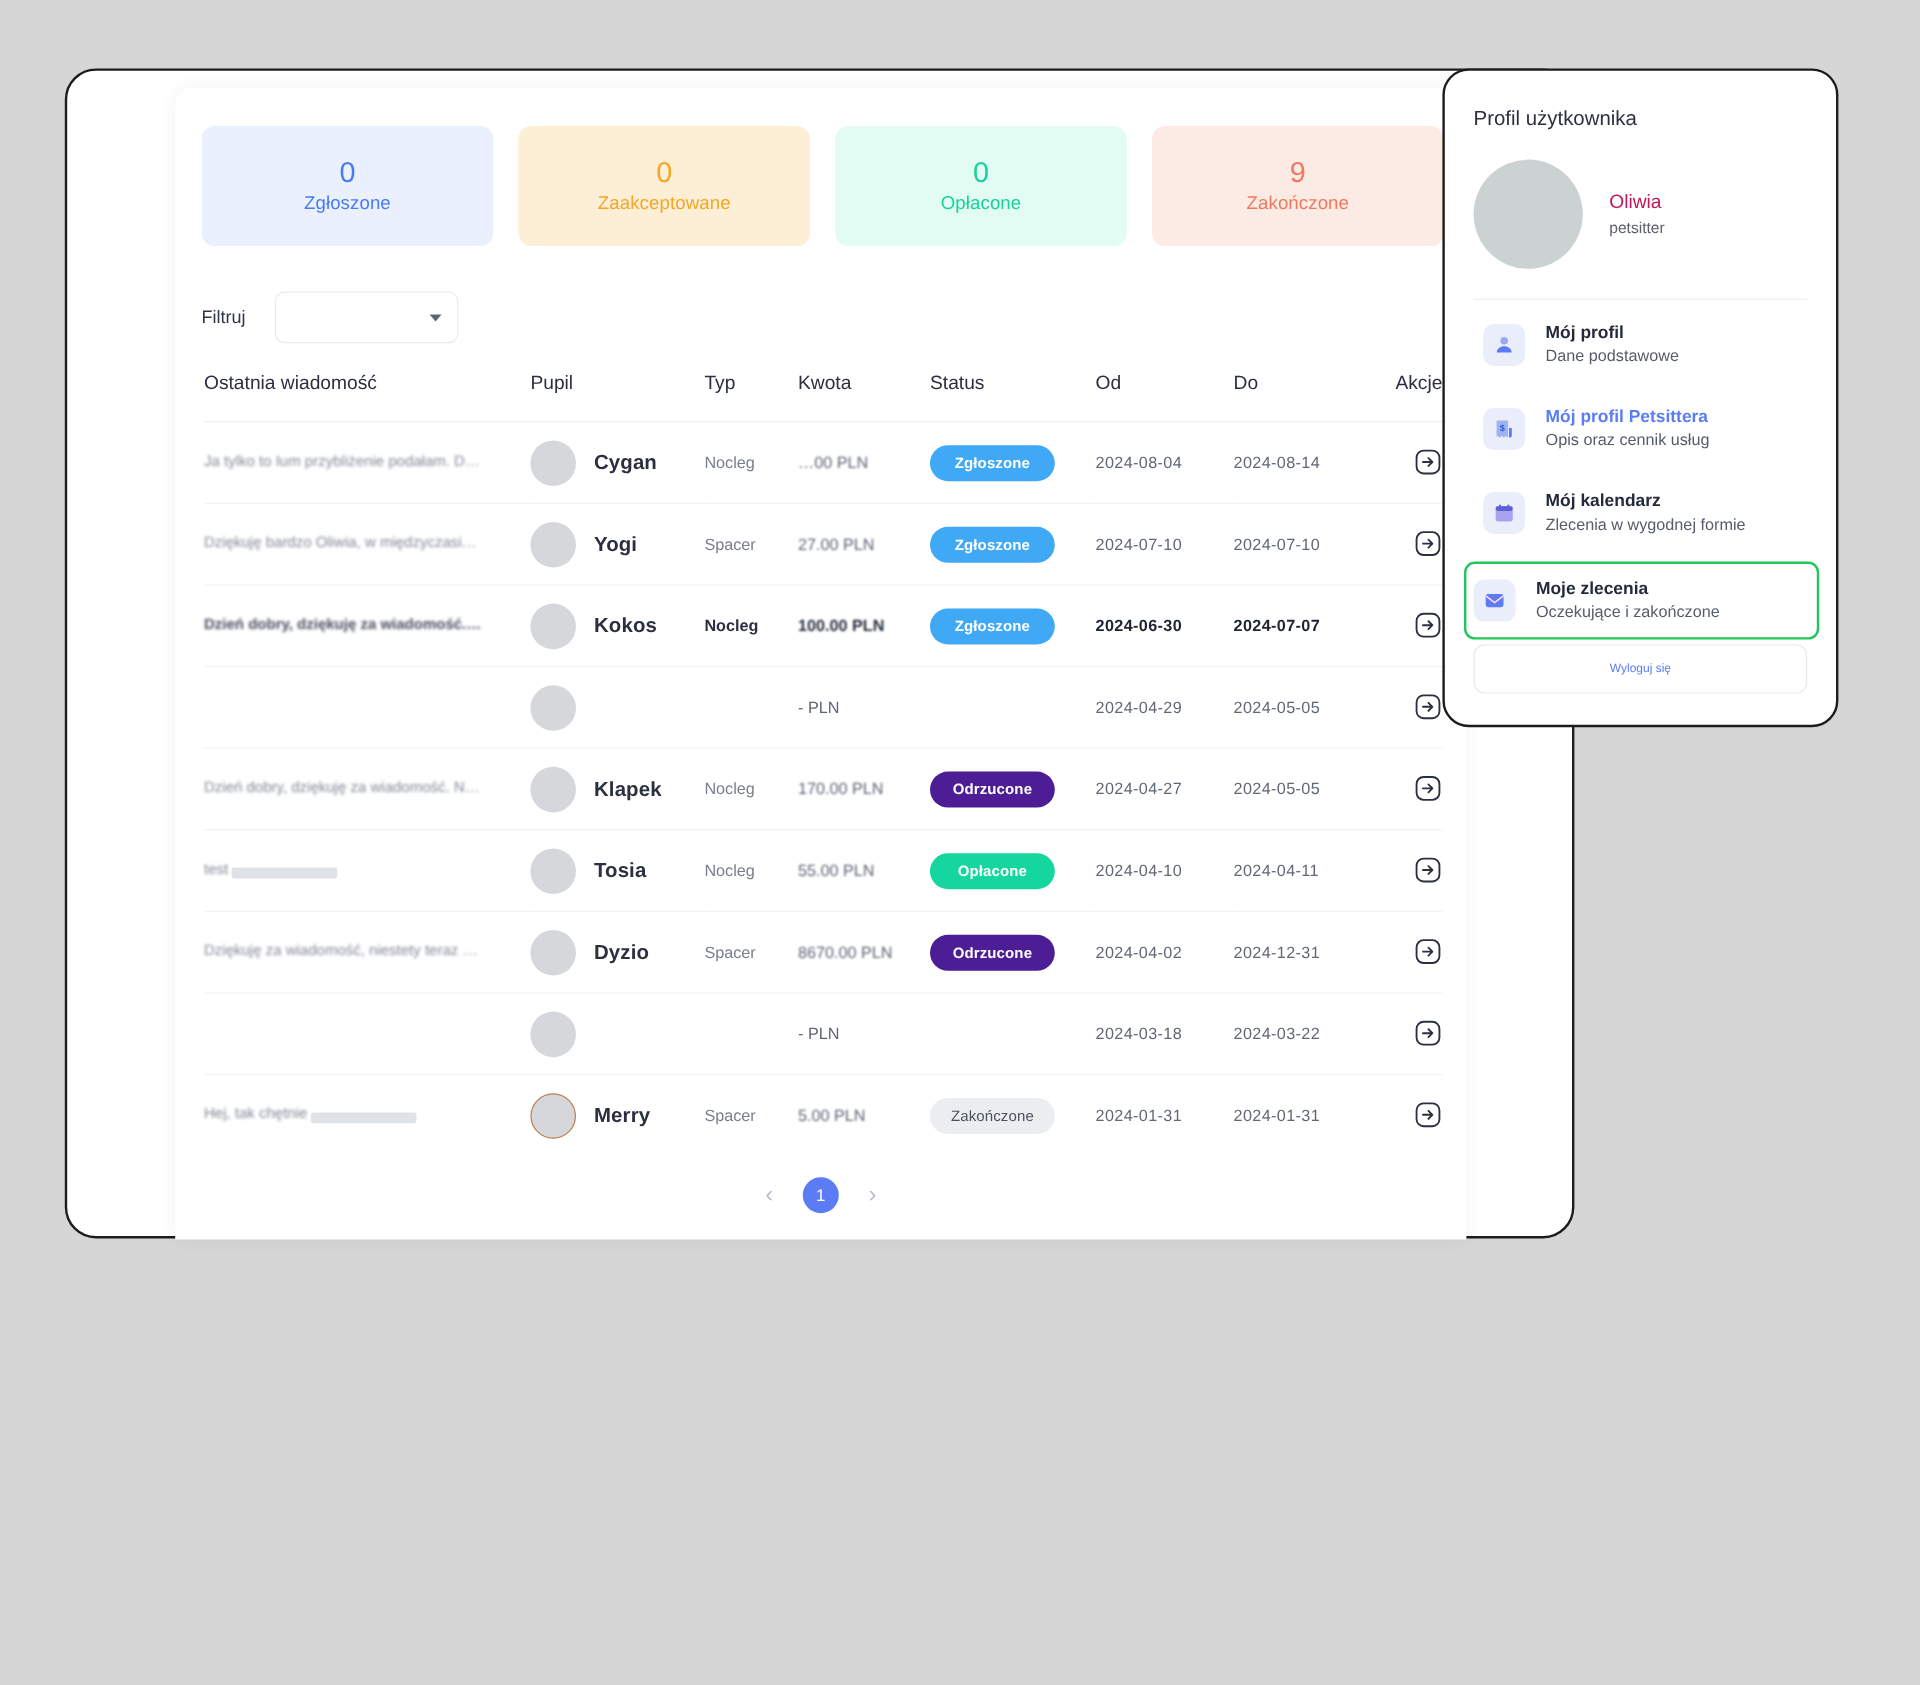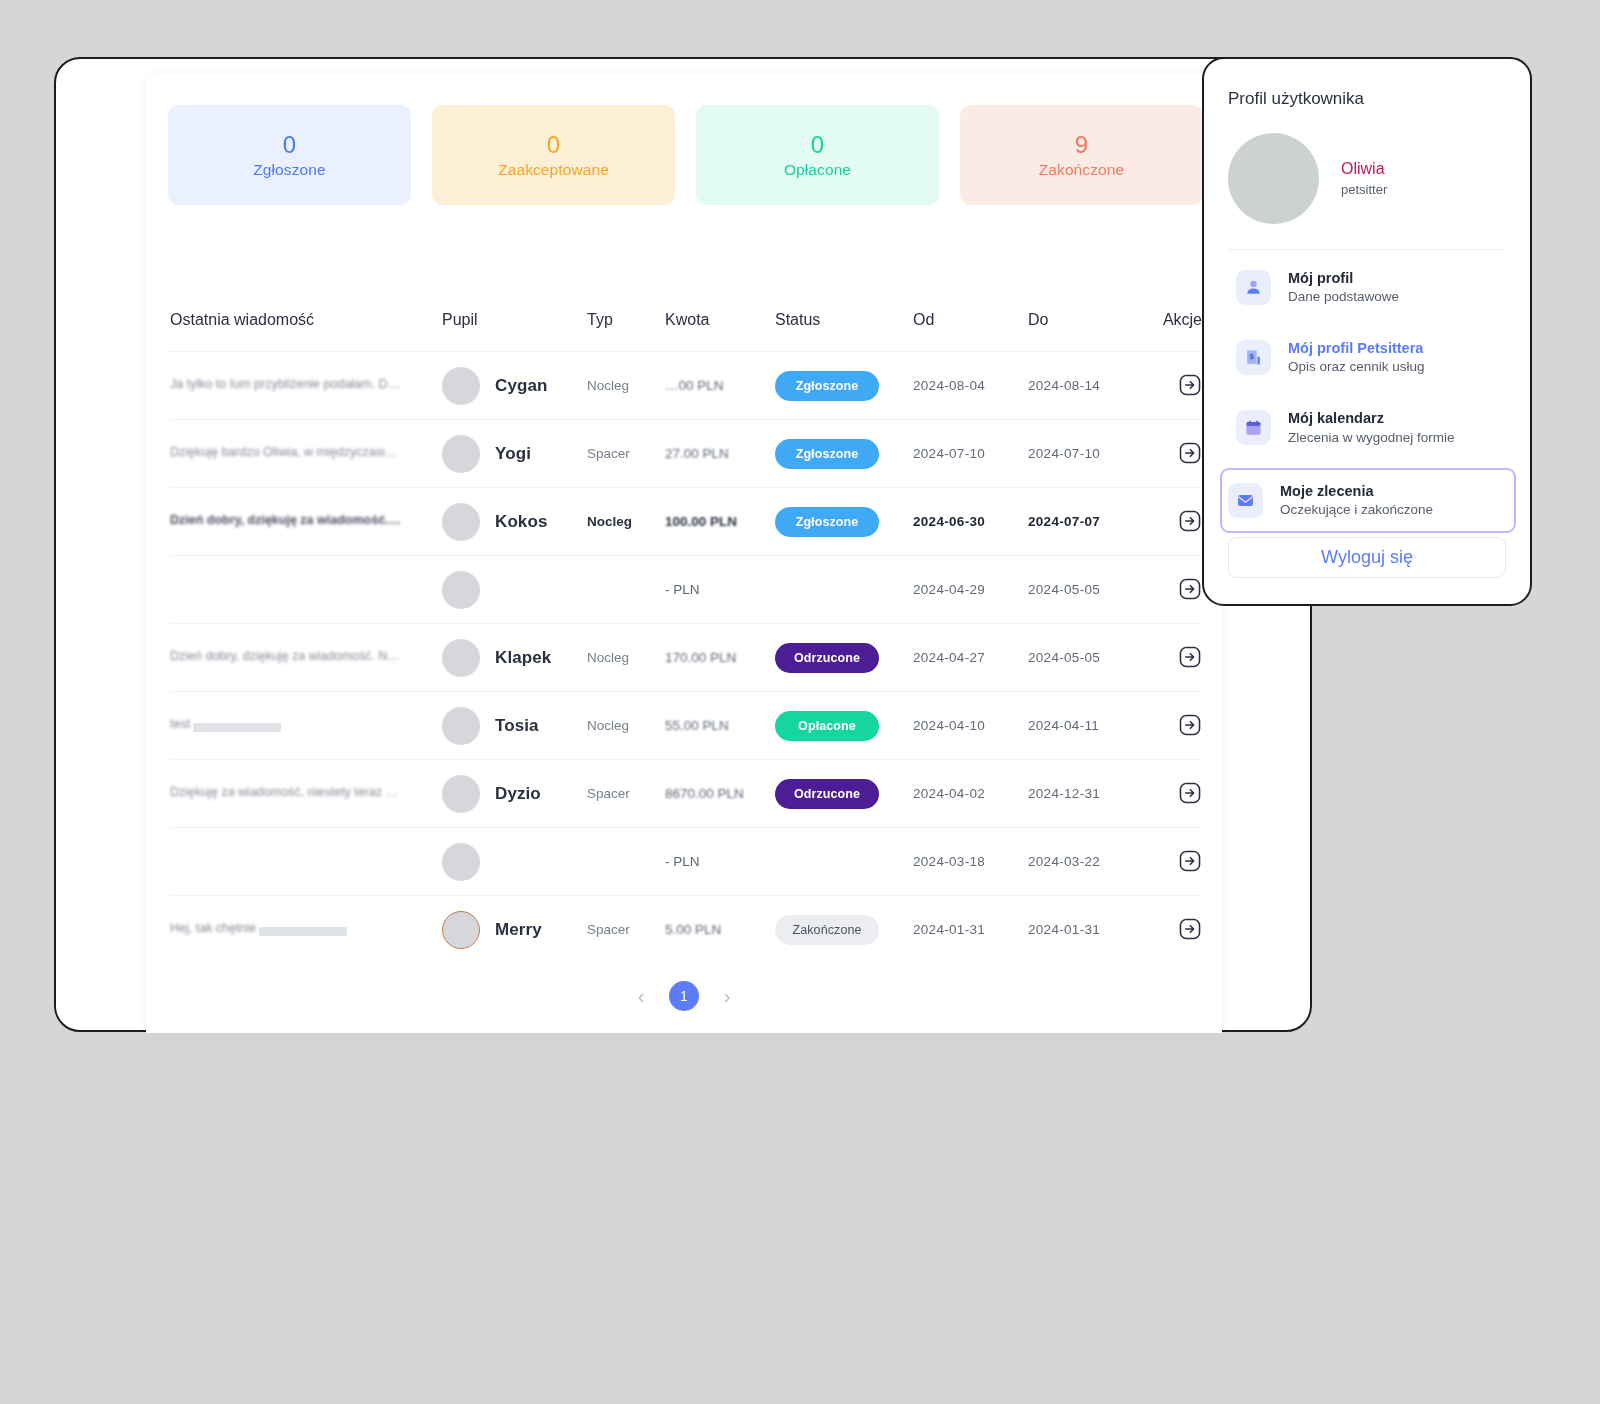--- a/index.html
+++ b/index.html
@@ -235,21 +235,21 @@
     height: 1px; background: #eceef2;
     margin: 25px 0 0 0;
   }
   .menu-item {
     display: flex; align-items: center; gap: 17px;
     padding: 13px 8px;
     border-radius: 9px;
     margin-top: 5px;
   }
   .menu-item.highlighted {
-    border: 2px solid #c4b5fd;
+    border: 2px solid #22c55e;
     padding: 11px 6px;
     margin-left: -8px; margin-right: -10px;
     margin-top: 7px;
   }
   .menu-icon {
     width: 35px; height: 35px;
     border-radius: 9px;
     background: #eaeefb;
     display: flex; align-items: center; justify-content: center;
     flex: 0 0 auto;
@@ -258,21 +258,21 @@
   .menu-title.accent { color: #5b7cf5; }
   .menu-sub { font-size: 13.5px; color: #555d6b; line-height: 1.4; }
   #logout-btn {
     position: absolute;
     left: 24px; right: 24px; bottom: 26px;
     height: 41px;
     border: 1px solid #e6e9ef;
     border-radius: 9px;
     background: #fff;
     display: flex; align-items: center; justify-content: center;
-    font-size: 18px; color: #5b7cf5;
+    font-size: 10px; color: #5b7cf5;
   }
 </style>
 </head>
 <body>
 
 <div id="app-frame">
 
   <div id="content-card">
 
     <div id="stats-row">
@@ -287,20 +287,27 @@
         <div class="stat-card mint">
           <div class="stat-value">0</div>
           <div class="stat-label">Opłacone</div>
         </div>
         <div class="stat-card rose">
           <div class="stat-value">9</div>
           <div class="stat-label">Zakończone</div>
         </div>
       </div>
 
+    <div id="filter-row">
+      <span id="filter-label">Filtruj</span>
+      <div id="filter-select">
+        <span id="filter-value"></span>
+        <span class="chev"></span>
+      </div>
+    </div>
 
     <table id="orders-table">
       <thead>
         <tr>
           <th class="col-msg">Ostatnia wiadomość</th>
           <th class="col-pupil">Pupil</th>
           <th class="col-typ">Typ</th>
           <th class="col-kwota">Kwota</th>
           <th class="col-status">Status</th>
           <th class="col-od">Od</th>

